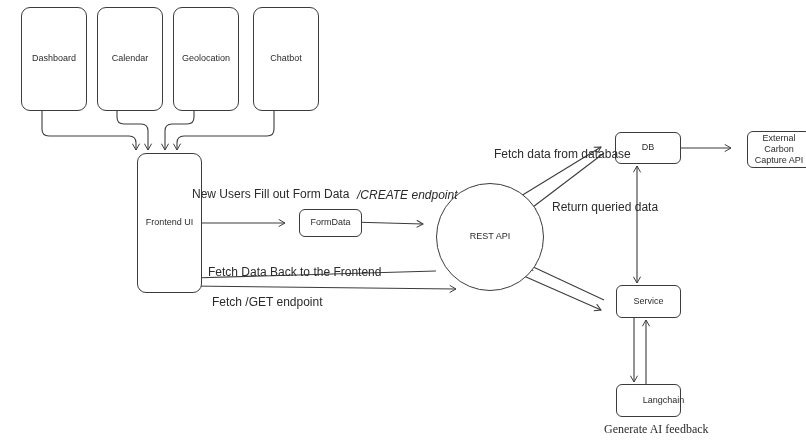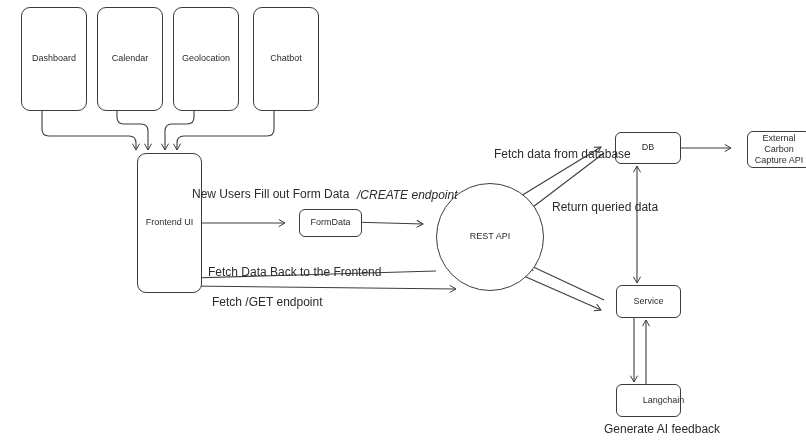--- a/index.html
+++ b/index.html
@@ -52,21 +52,21 @@
   #n-external    { left: 735px; top: 131px; width: 64px;  height: 37px; padding: 2px; }
   #n-service     { left: 604px; top: 285px; width: 65px;  height: 33px; }
   #n-langchain   { left: 604px; top: 384px; width: 65px;  height: 33px; padding-left: 30px; }
   
   #l-newusers   { left: 192px; top: 187px; }
   #l-create     { left: 357px; top: 188px; font-style: italic; }
   #l-return     { left: 208px; top: 265px; }
   #l-fetchget   { left: 212px; top: 295px; }
   #l-fetchdb    { left: 494px; top: 147px; }
   #l-returnq    { left: 552px; top: 200px; }
-  #l-generate   { left: 604px; top: 422px; }
+  #l-generate   { left: 604px; top: 422px; font-family: Liberation Serif, serif; }
 </style>
 </head>
 <body>
 
 <div id="canvas">
 
   <svg class="edge-layer" viewBox="0 0 806 448" xmlns="http://www.w3.org/2000/svg">
     <defs>
       <marker id="arr" viewBox="0 0 10 10" refX="8" refY="5" markerWidth="9" markerHeight="9" orient="auto-start-reverse" markerUnits="userSpaceOnUse">
         <path d="M1,1 L8,5 L1,9" fill="none" stroke="#3c3c3c" stroke-width="1.1"></path>

